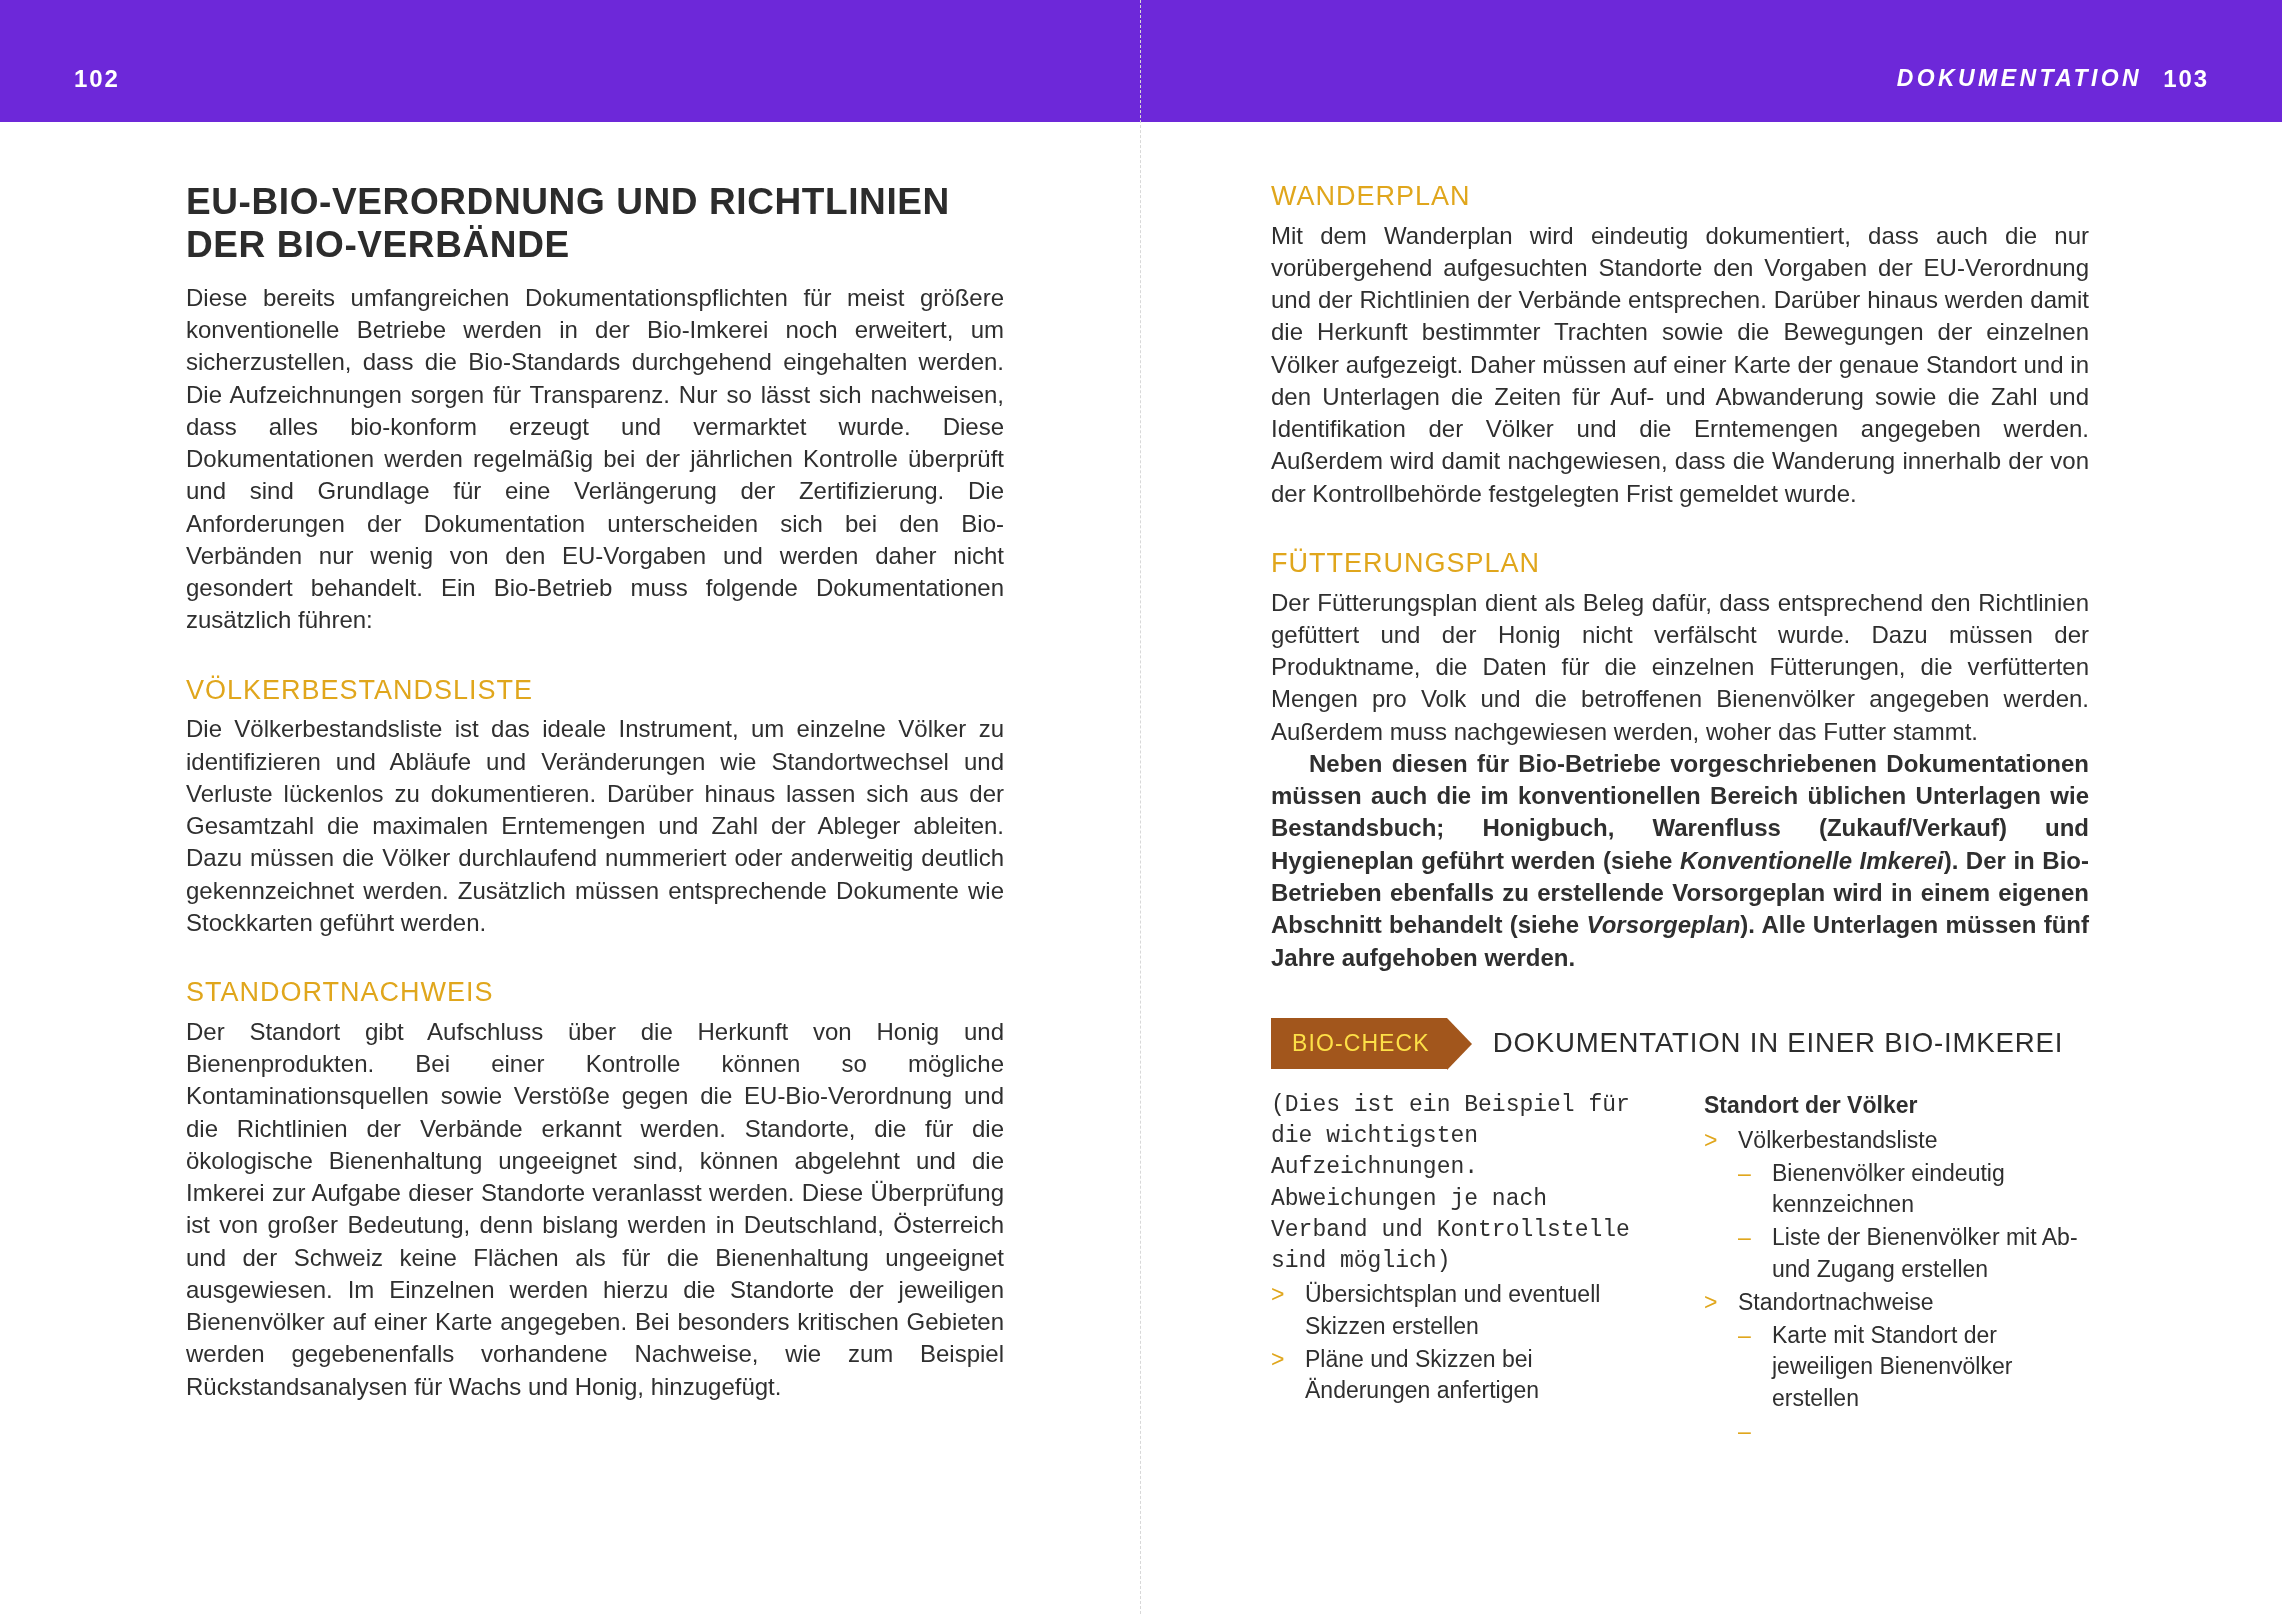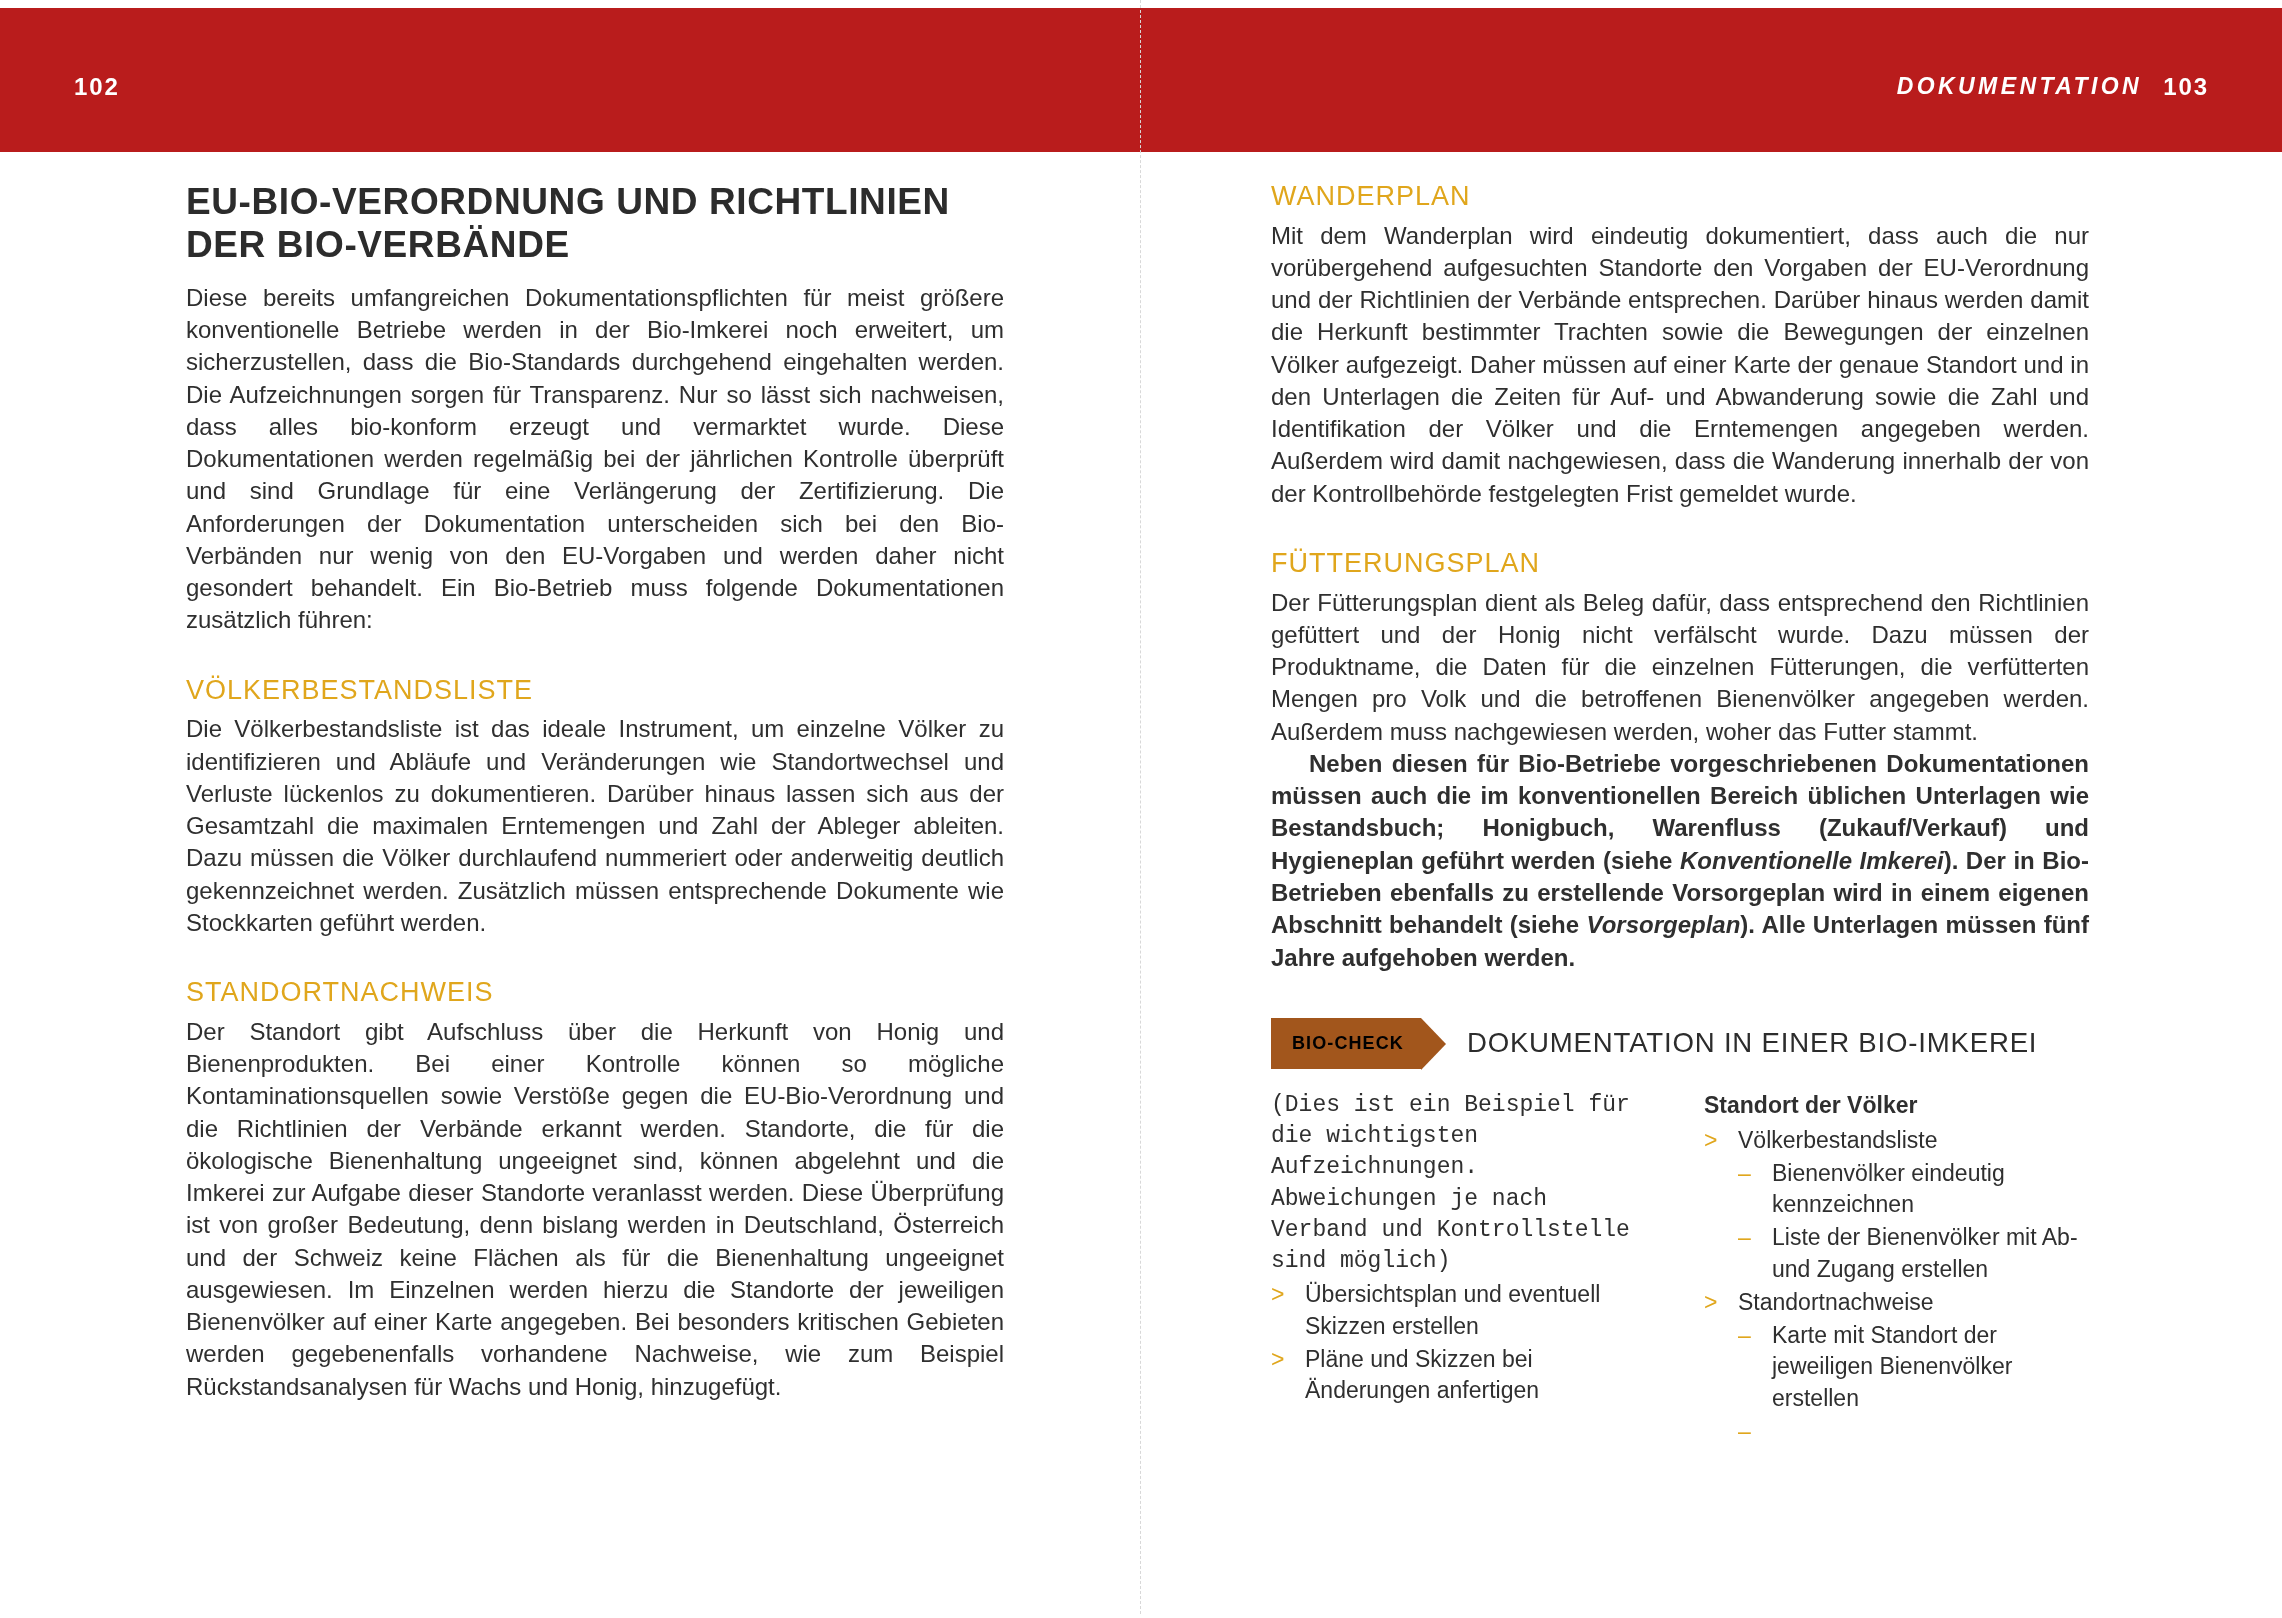--- a/index.html
+++ b/index.html
@@ -13,24 +13,24 @@
   .page {
     position: relative;
     width: 2283px;
     height: 1619px;
     background: #ffffff;
     overflow: hidden;
   }
   
   .top-band {
     position: absolute;
-    left: 0; top: 8px;
+    left: 0; top: 0;
     width: 2283px;
-    height: 144px;
-    background: #b91c1c;
+    height: 122px;
+    background: #6d28d9;
   }
   .folio {
     position: absolute;
     top: 65px;
     font-size: 24px;
     letter-spacing: 1.9px;
     color: #ffffff;
     font-weight: bold;
   }
   .folio-left { left: 74px; }
@@ -104,24 +104,24 @@
   }
   .flag {
     position: relative;
     background: #a2561c;
     height: 51px;
     display: flex;
     align-items: center;
     padding: 0 17px 0 21px;
   }
   .flag span {
-    color: #000000;
-    font-size: 18px;
+    color: #fde047;
+    font-size: 23px;
     letter-spacing: 1.1px;
-    font-weight: bold;
+    font-weight: normal;
   }
   .flag::after {
     content: "";
     position: absolute;
     right: -25px;
     top: 0;
     width: 0;
     height: 0;
     border-top: 26px solid transparent;
     border-bottom: 26px solid transparent;

